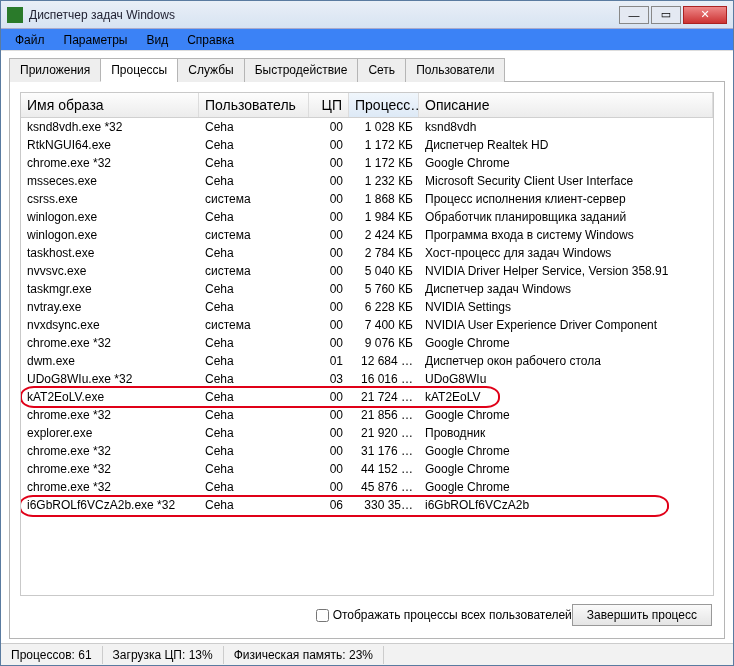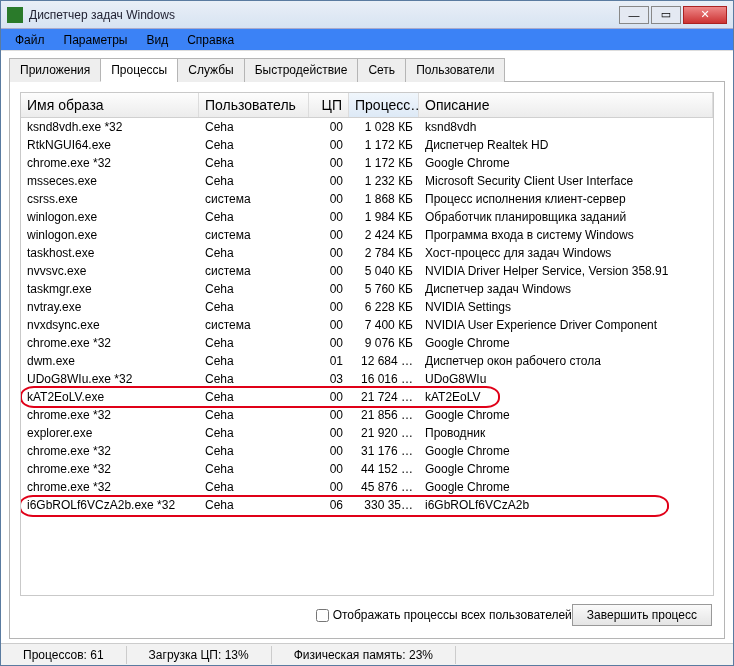--- a/index.html
+++ b/index.html
@@ -28,21 +28,21 @@
 .c-name { width: 178px; }
 .c-user { width: 110px; }
 .c-cpu  { width: 40px; text-align: right; }
 .c-mem  { width: 70px; text-align: right; }
 .c-desc { flex: 1; }
 .bottom-row { display: flex; align-items: center; justify-content: flex-end; padding: 8px 2px 2px 2px; }
 .chk { display: flex; align-items: center; gap: 4px; }
 .chk input { width: 13px; height: 13px; }
 .btn { padding: 3px 14px; border: 1px solid #999; background: linear-gradient(#fafafa,#e5e5e5); font-size: 12px; cursor: default; }
 .statusbar { height: 22px; border-top: 1px solid #ccc; background: #f2f2f2; display: flex; align-items: center; font-size: 12px; }
-.sb-cell { padding: 2px 22px; border-right: 1px solid #ccc; }
+.sb-cell { padding: 2px 10px; border-right: 1px solid #ccc; }
 .annot { position: absolute; border: 2px solid #e00018; border-radius: 14px/10px; pointer-events: none; }
 </style>
 </head>
 <body>
 
 <div class="window">
 
   <div class="titlebar">
     <span class="app-icon"></span>
     <span class="title">Диспетчер задач Windows</span>

